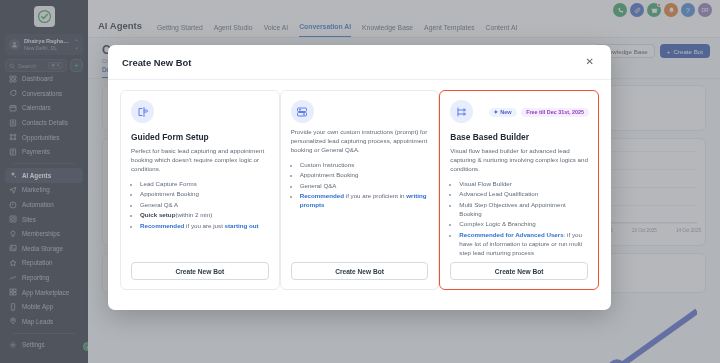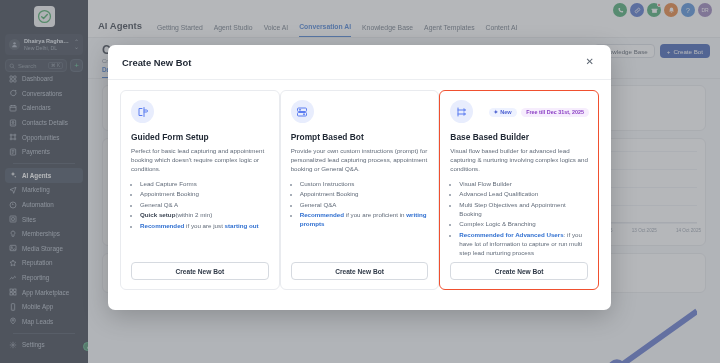--- a/index.html
+++ b/index.html
@@ -583,21 +583,20 @@
 
       <div class="card">
         <div class="card-ic">
           <svg width="12" height="12" viewBox="0 0 24 24" fill="none" stroke="#5b7cf0" stroke-width="2">
               <rect x="3" y="4" width="18" height="7" rx="2"></rect>
               <rect x="3" y="13" width="18" height="7" rx="2"></rect>
               <circle cx="8" cy="7.5" r="1.1" fill="#5b7cf0"></circle>
               <circle cx="16" cy="16.5" r="1.1" fill="#5b7cf0"></circle>
             </svg>
         </div>
-        <div class="card-title">Prompt Based Bot</div>
         <div class="card-desc">Provide your own custom instructions (prompt) for personalized lead capturing process, appointment booking or General Q&amp;A.</div>
         <ul class="card-list">
           <li>Custom Instructions</li>
           <li>Appointment Booking</li>
           <li>General Q&amp;A</li>
           <li><span class="blue">Recommended</span><span> if you are proficient in </span><span class="blue">writing prompts</span></li>
         </ul>
         <div class="card-btn">Create New Bot</div>
       </div>
 

